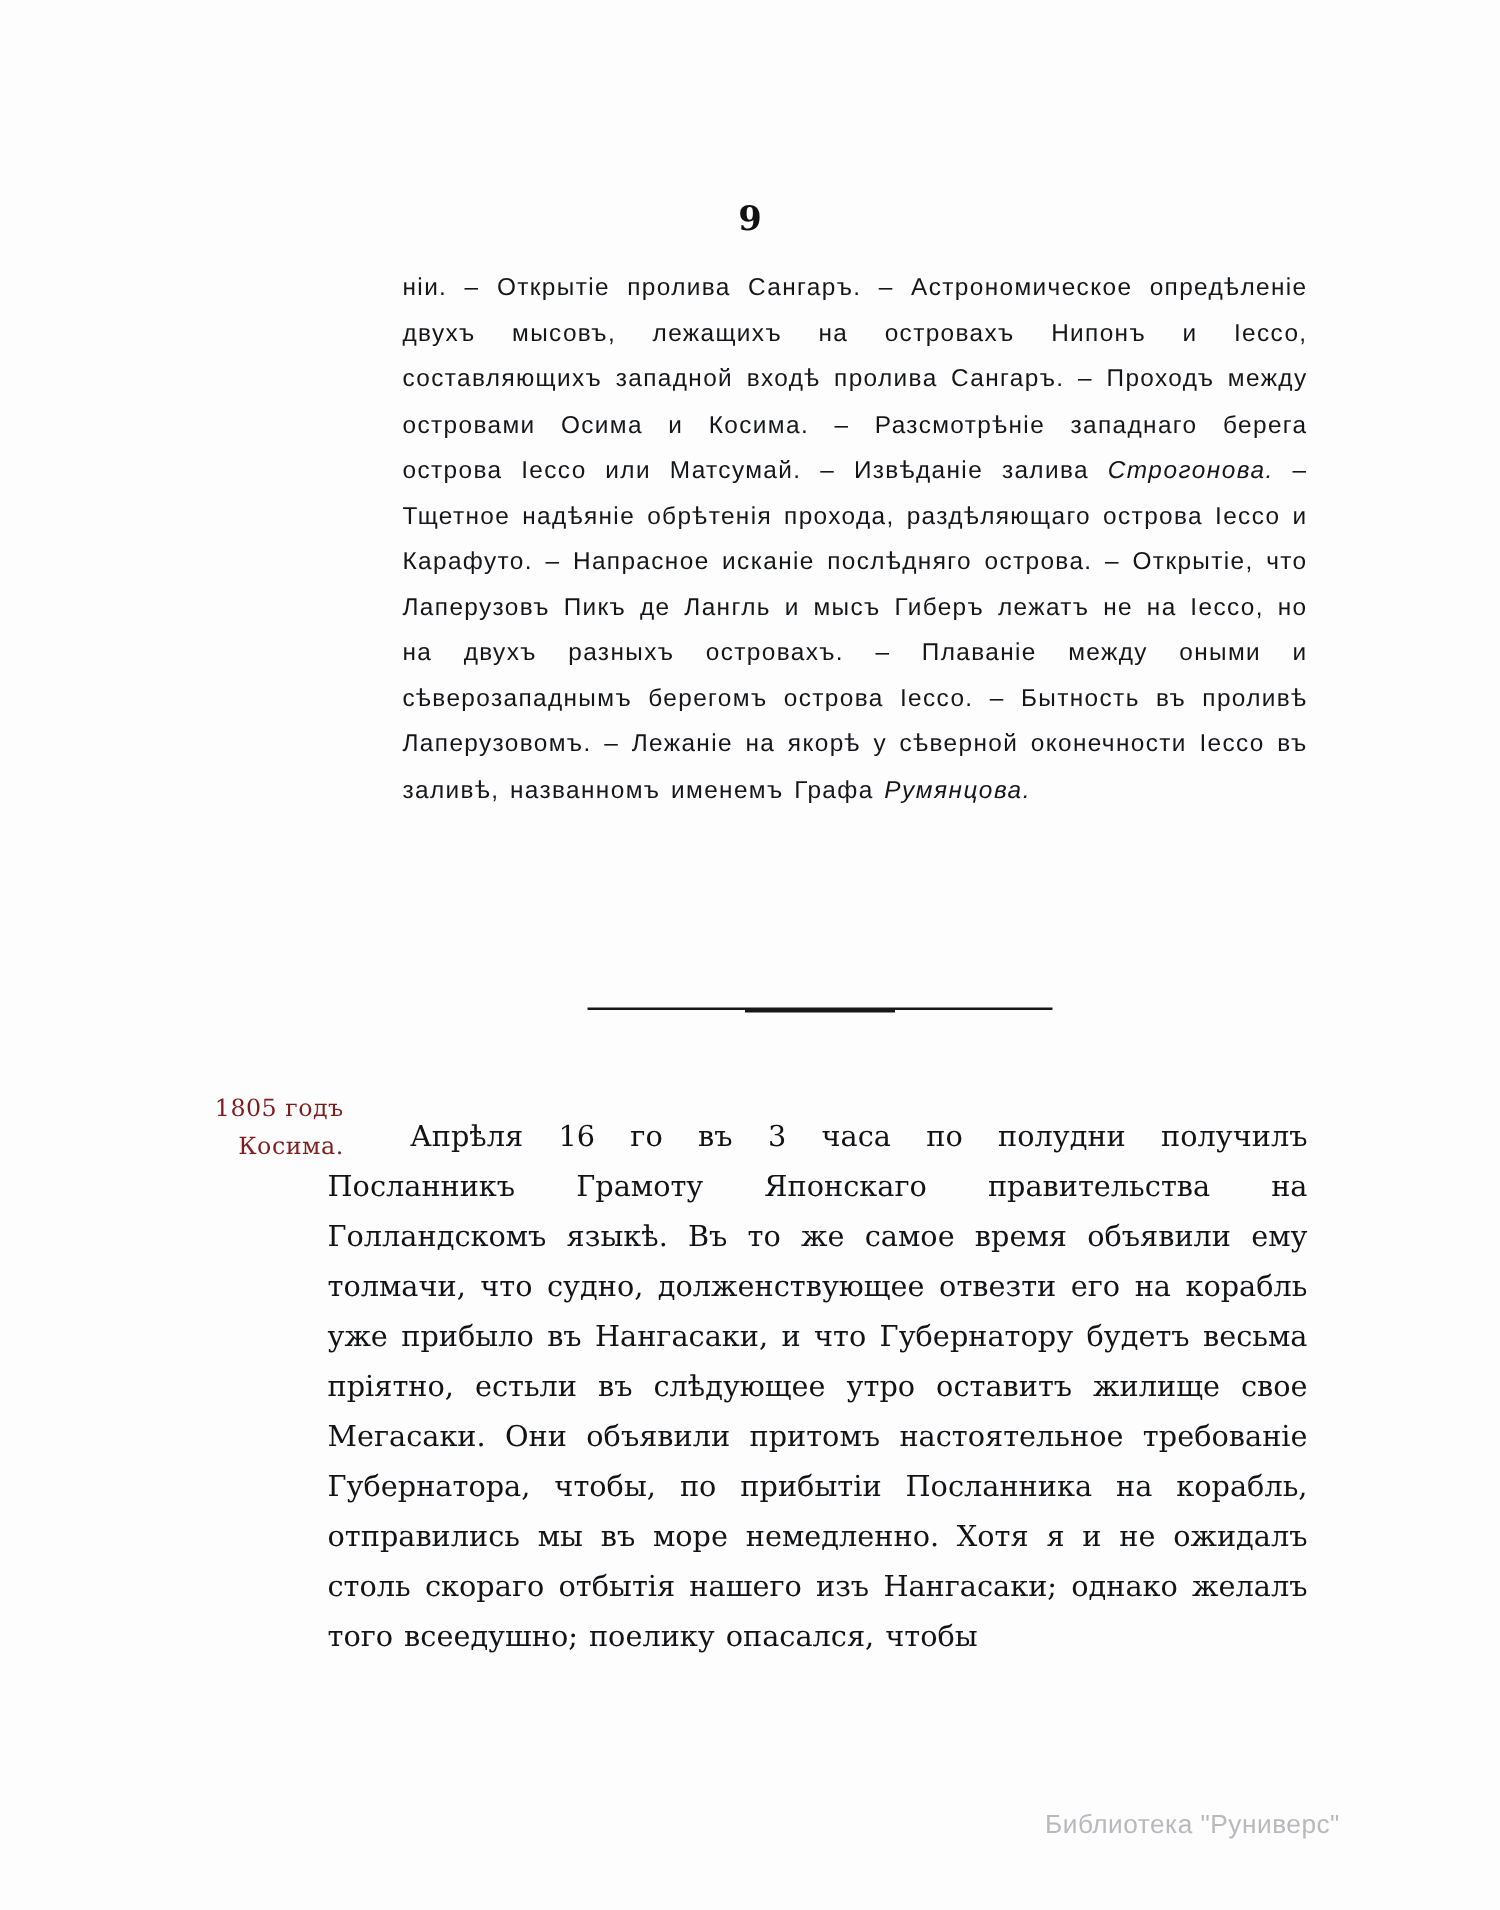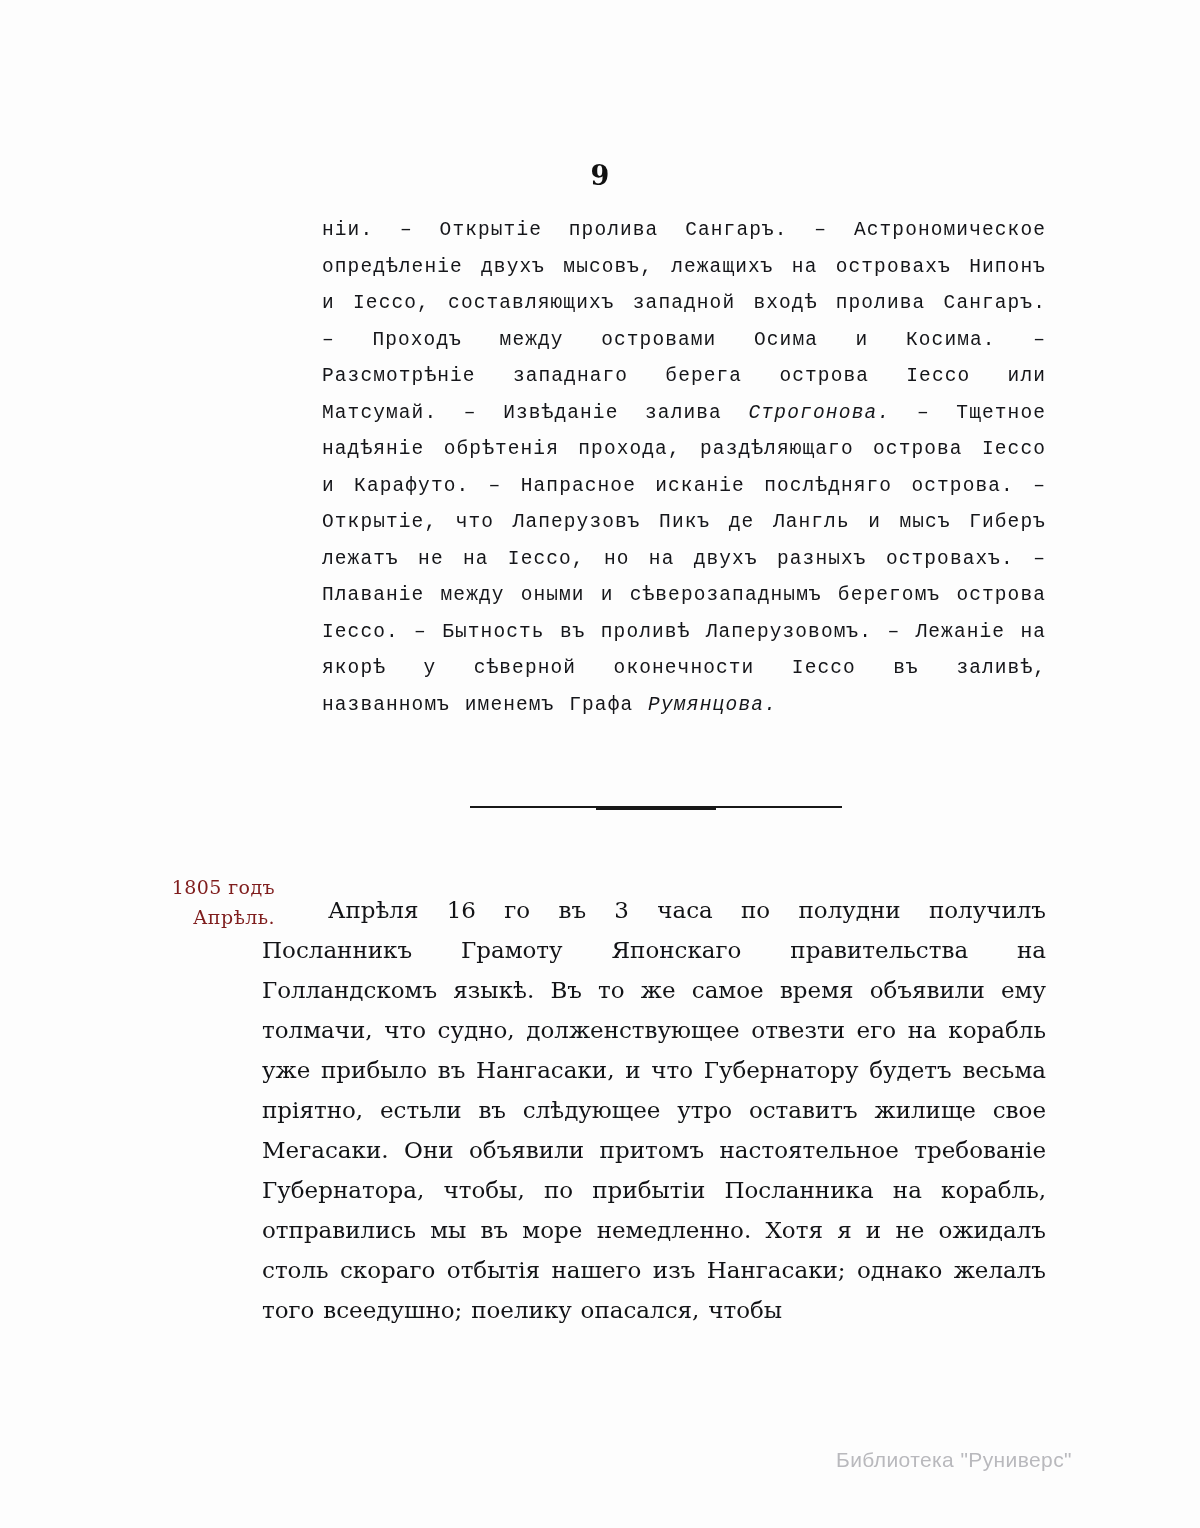--- a/index.html
+++ b/index.html
@@ -39,21 +39,21 @@
     position: absolute;
     top: 212px;
     left: 322px;
     width: 724px;
     font-size: 19.5px;
     line-height: 36.5px;
     letter-spacing: 1.1px;
     word-spacing: 2px;
     color: #15161a;
     text-align: justify;
-    font-family: Liberation Mono, monospace;
+    font-family: Liberation Sans, sans-serif;
   }
   .summary .it {
     font-style: italic;
     letter-spacing: 1.2px;
   }
 
   .rule {
     position: absolute;
     top: 806px;
     left: 470px;
@@ -124,21 +124,21 @@
   <div class="page-number">9</div>
 
   <div class="summary">
     <span>нiи. – Открытiе пролива Сангаръ. – Астрономическое опредѣленiе двухъ мысовъ, лежащихъ на островахъ Нипонъ и Iессо, составляющихъ западной входѣ пролива Сангаръ. – Проходъ между островами Осима и Косима. – Разсмотрѣнiе западнаго берега острова Iессо или Матсумай. – Извѣданiе залива </span><span class="it">Строгонова.</span><span> – Тщетное надѣянiе обрѣтенiя прохода, раздѣляющаго острова Iессо и Карафуто. – Напрасное исканiе послѣдняго острова. – Открытiе, что Лаперузовъ Пикъ де Лангль и мысъ Гиберъ лежатъ не на Iессо, но на двухъ разныхъ островахъ. – Плаванiе между оными и сѣверозападнымъ берегомъ острова Iессо. – Бытность въ проливѣ Лаперузовомъ. – Лежанiе на якорѣ у сѣверной оконечности Iессо въ заливѣ, названномъ именемъ Графа </span><span class="it">Румянцова.</span>
   </div>
 
   <div class="rule"></div>
 
   <div class="marginal">
     <span>1805 годъ</span>
-    <span class="line2">Апрѣль.</span>
+    <span class="line2">Косима.</span>
   </div>
 
   <div class="body-text">
     <span class="indent"></span><span>Апрѣля 16 го въ 3 часа по полудни получилъ Посланникъ Грамоту Японскаго правительства на Голландскомъ языкѣ. Въ то же самое время объявили ему толмачи, что судно, долженствующее отвезти его на корабль уже прибыло въ Нангасаки, и что Губернатору будетъ весьма прiятно, естьли въ слѣдующее утро оставитъ жилище свое Мегасаки. Они объявили притомъ настоятельное требованiе Губернатора, чтобы, по прибытiи Посланника на корабль, отправились мы въ море немедленно. Хотя я и не ожидалъ столь скораго отбытiя нашего изъ Нангасаки; однако желалъ того всеедушно; поелику опасался, чтобы</span>
   </div>
 
   <div class="watermark">Библиотека "Руниверс"</div>
 </div>
 
 </body></html>

